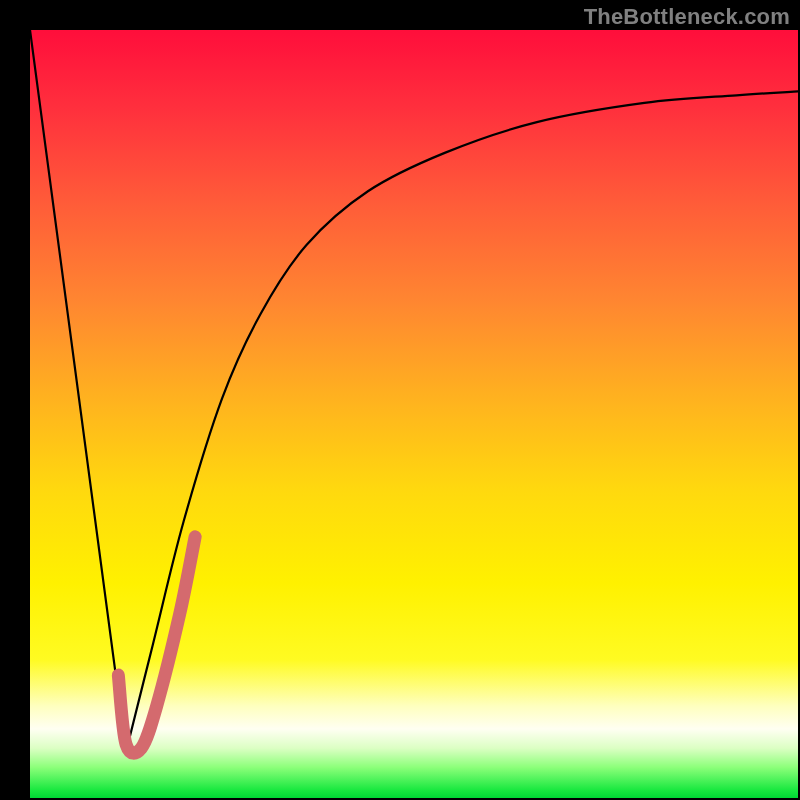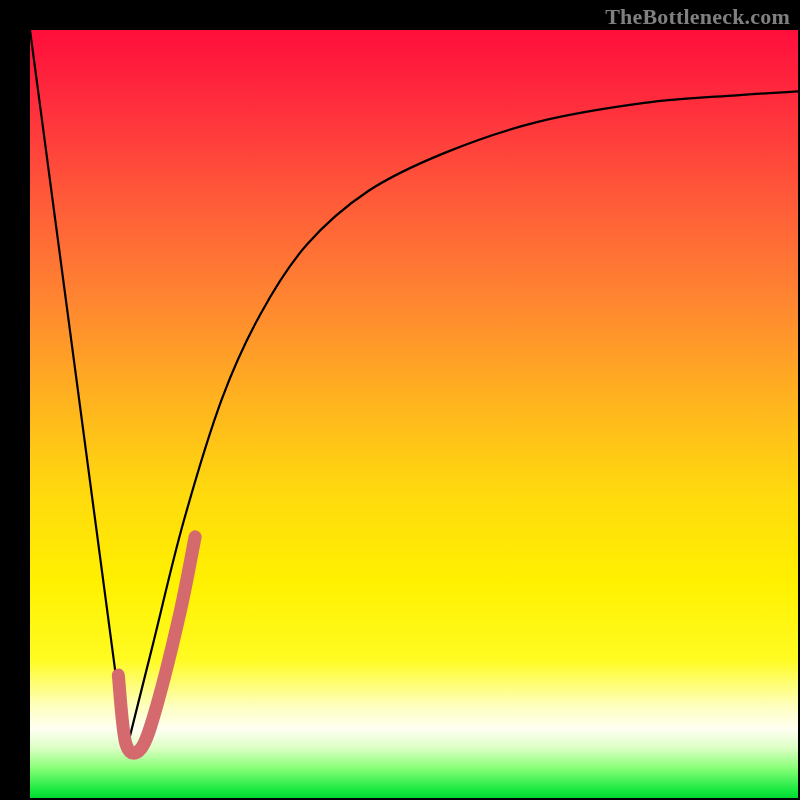--- a/index.html
+++ b/index.html
@@ -20,21 +20,20 @@
   .watermark {
     position: absolute;
     top: 4px;
     right: 10px;
     color: #808080;
     font-size: 22px;
     font-weight: 600;
     letter-spacing: 0.2px;
     user-select: none;
     z-index: 5;
-    font-family: Liberation Serif, serif;
   }
   .plot {
     position: absolute;
     left: 30px;
     top: 30px;
     width: 768px;
     height: 768px;
     overflow: hidden;
   }
   .grad {

